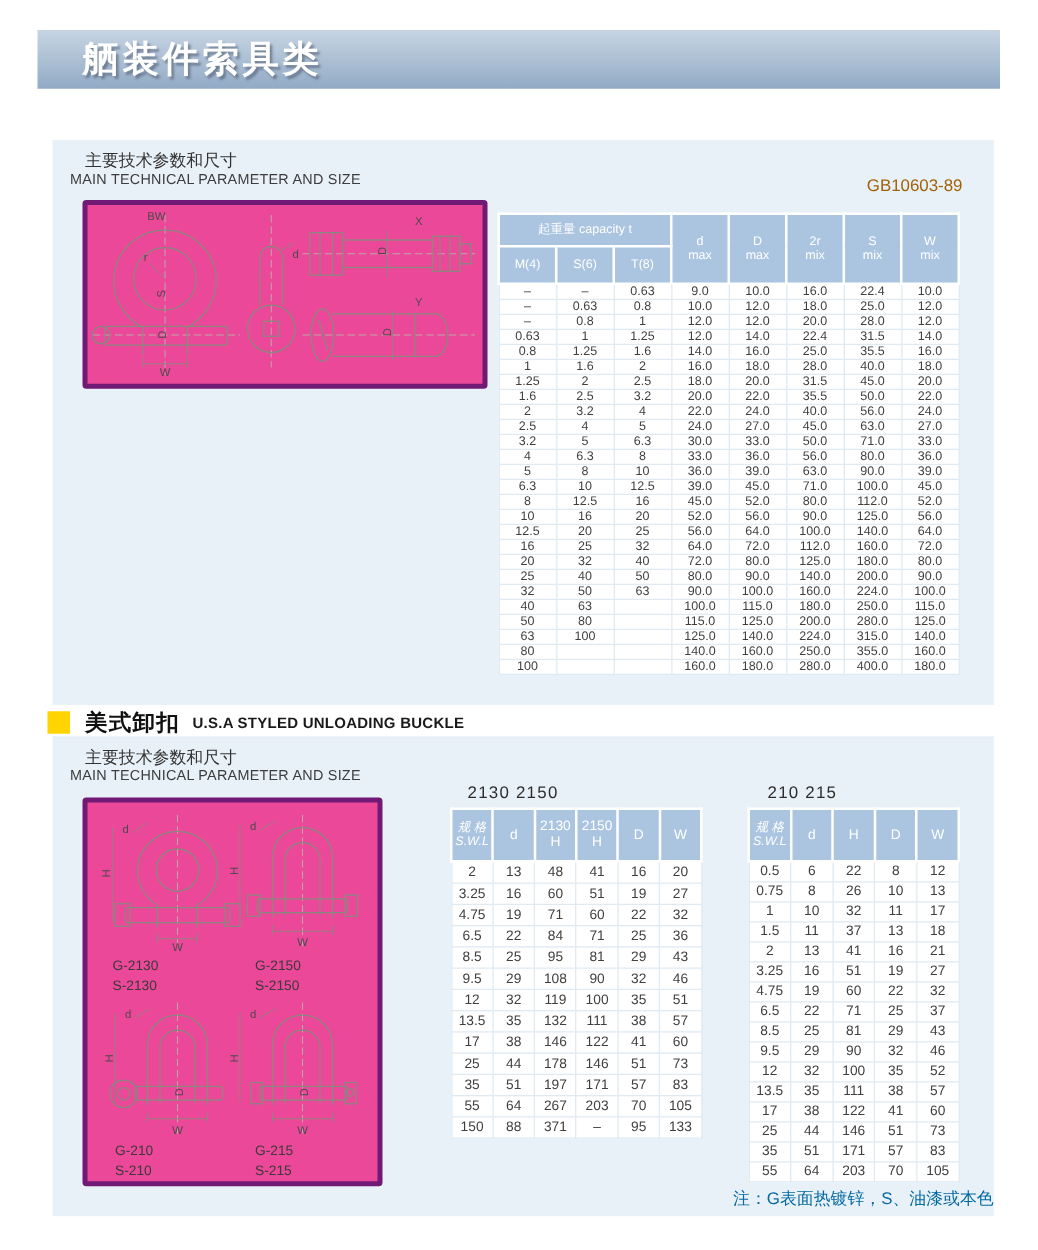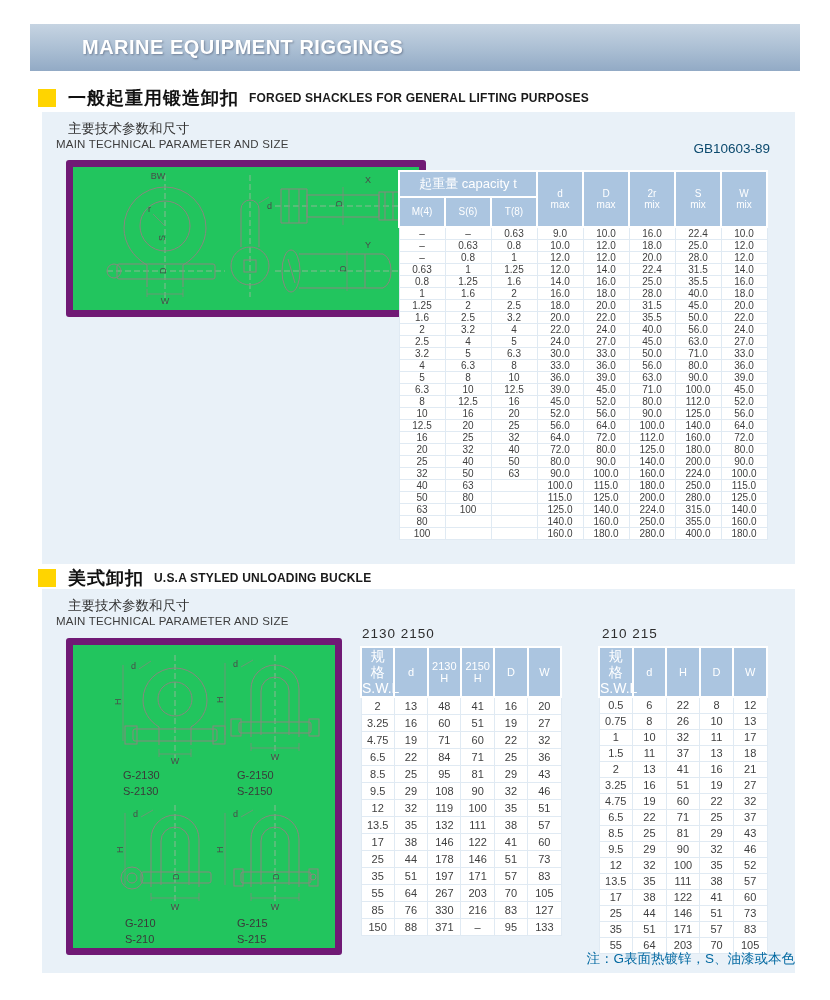--- a/index.html
+++ b/index.html
@@ -15,65 +15,60 @@
              text-shadow:1px 1px 2px rgba(80,92,115,.6);}
   
   .sec-head{position:absolute;left:38px;display:flex;align-items:center;}
   .bullet{width:18px;height:18px;background:#ffd400;display:inline-block;}
   .h-zh{font-size:18px;font-weight:bold;color:#111;margin-left:12px;letter-spacing:1px;}
   .h-en{font-size:12px;font-weight:bold;color:#1a1a1a;margin-left:10px;letter-spacing:.2px;}
   
   .panel{position:absolute;left:42px;width:753px;background:#e9f1f8;}
   .sub-zh{position:absolute;left:68px;font-size:13.5px;color:#333;}
   .sub-en{position:absolute;left:56px;font-size:11.5px;color:#3d3d3d;letter-spacing:.2px;}
-  .gb-label{position:absolute;left:650px;width:120px;text-align:right;font-size:13.5px;color:#0c4a6e;}
+  .gb-label{position:absolute;left:650px;width:120px;text-align:right;font-size:13.5px;color:#a16207;}
   
-  .drawbox{position:absolute;background:#22c55e;border:7px solid #701a75;border-radius:3px;padding-left:30px;}
+  .drawbox{position:absolute;background:#ec4899;border:4px solid #701a75;border-radius:3px;}
   .drawbox svg{display:block;}
   .dline{stroke:#88887e;stroke-width:1;fill:none;}
   .cline{stroke:#b5b5ab;stroke-width:.7;fill:none;stroke-dasharray:6 3;}
   .dim{stroke:#88887e;stroke-width:.7;fill:none;}
   .dtxt{font-size:9px;fill:#4a4a4a;}
   .mtxt{font-size:11px;fill:#3a3a3a;}
   
   table{position:absolute;border-collapse:collapse;table-layout:fixed;}
   th{background:#abc5e0;color:#fff;font-weight:normal;padding:0;vertical-align:middle;
      border:2px solid #fff;}
   th span{display:block;text-align:center;line-height:1.15;}
   td{background:#fff;color:#3f3f3f;text-align:center;padding:0;
      border:1px solid #e0eaf3;}
   #table1{left:398px;top:170px;width:370px;font-size:10px;}
   #table1 th{font-size:10px;}
-  #table1 .group-th{font-size:13px;height:24px;}
+  #table1 .group-th{font-size:10px;height:24px;}
   #table1 .sub-th{height:28px;}
   #table1 td{height:11px;line-height:11px;}
   #table2{left:360px;top:646px;width:202px;font-size:11px;}
   #table3{left:598px;top:646px;width:170px;font-size:11px;}
   #table2 th,#table3 th{height:40px;font-size:11px;}
-  #table2 th.swl span,#table3 th.swl span{font-size:14px;}
+  #table2 th.swl span,#table3 th.swl span{font-size:10px;font-style:italic;}
   #table2 td{height:16px;line-height:16px;}
   #table3 td{height:15px;line-height:15px;}
-  .tbl-title{position:absolute;font-size:13.5px;color:#2d2d2d;letter-spacing:1px;}
+  .tbl-title{position:absolute;font-size:13.5px;color:#2d2d2d;letter-spacing:1px;margin-left:12px;}
   .note{position:absolute;top:950px;left:400px;width:395px;text-align:right;
         font-size:13.5px;color:#0369a1;}
 </style>
 </head>
 <body>
 
 <div id="page">
 
   <header class="banner">
-    <span class="banner-en">MARINE EQUIPMENT RIGGINGS</span>
+    <span class="banner-zh">舾装件索具类</span>
   </header>
 
-  <div class="sec-head" style="top:86px;">
-    <span class="bullet"></span>
-    <span class="h-zh">一般起重用锻造卸扣</span>
-    <span class="h-en">FORGED SHACKLES FOR GENERAL LIFTING PURPOSES</span>
-  </div>
 
   <div class="panel" style="top:112px;height:452px;"></div>
   <div class="sub-zh" style="top:120px;">主要技术参数和尺寸</div>
   <div class="sub-en" style="top:138px;">MAIN TECHNICAL PARAMETER AND SIZE</div>
   <div class="gb-label" style="top:141px;">GB10603-89</div>
 
   <div class="drawbox" style="left:66px;top:160px;width:316px;height:143px;">
     <svg width="312" height="139" viewBox="0 0 312 139">
       <g>
         <line class="cline" x1="62" y1="8" x2="62" y2="136"></line>
@@ -657,28 +652,20 @@
         </tr>
         <tr>
           <td>55</td>
           <td>64</td>
           <td>267</td>
           <td>203</td>
           <td>70</td>
           <td>105</td>
         </tr>
         <tr>
-          <td>85</td>
-          <td>76</td>
-          <td>330</td>
-          <td>216</td>
-          <td>83</td>
-          <td>127</td>
-        </tr>
-        <tr>
           <td>150</td>
           <td>88</td>
           <td>371</td>
           <td>–</td>
           <td>95</td>
           <td>133</td>
         </tr>
       </tbody>
   </table>
 

